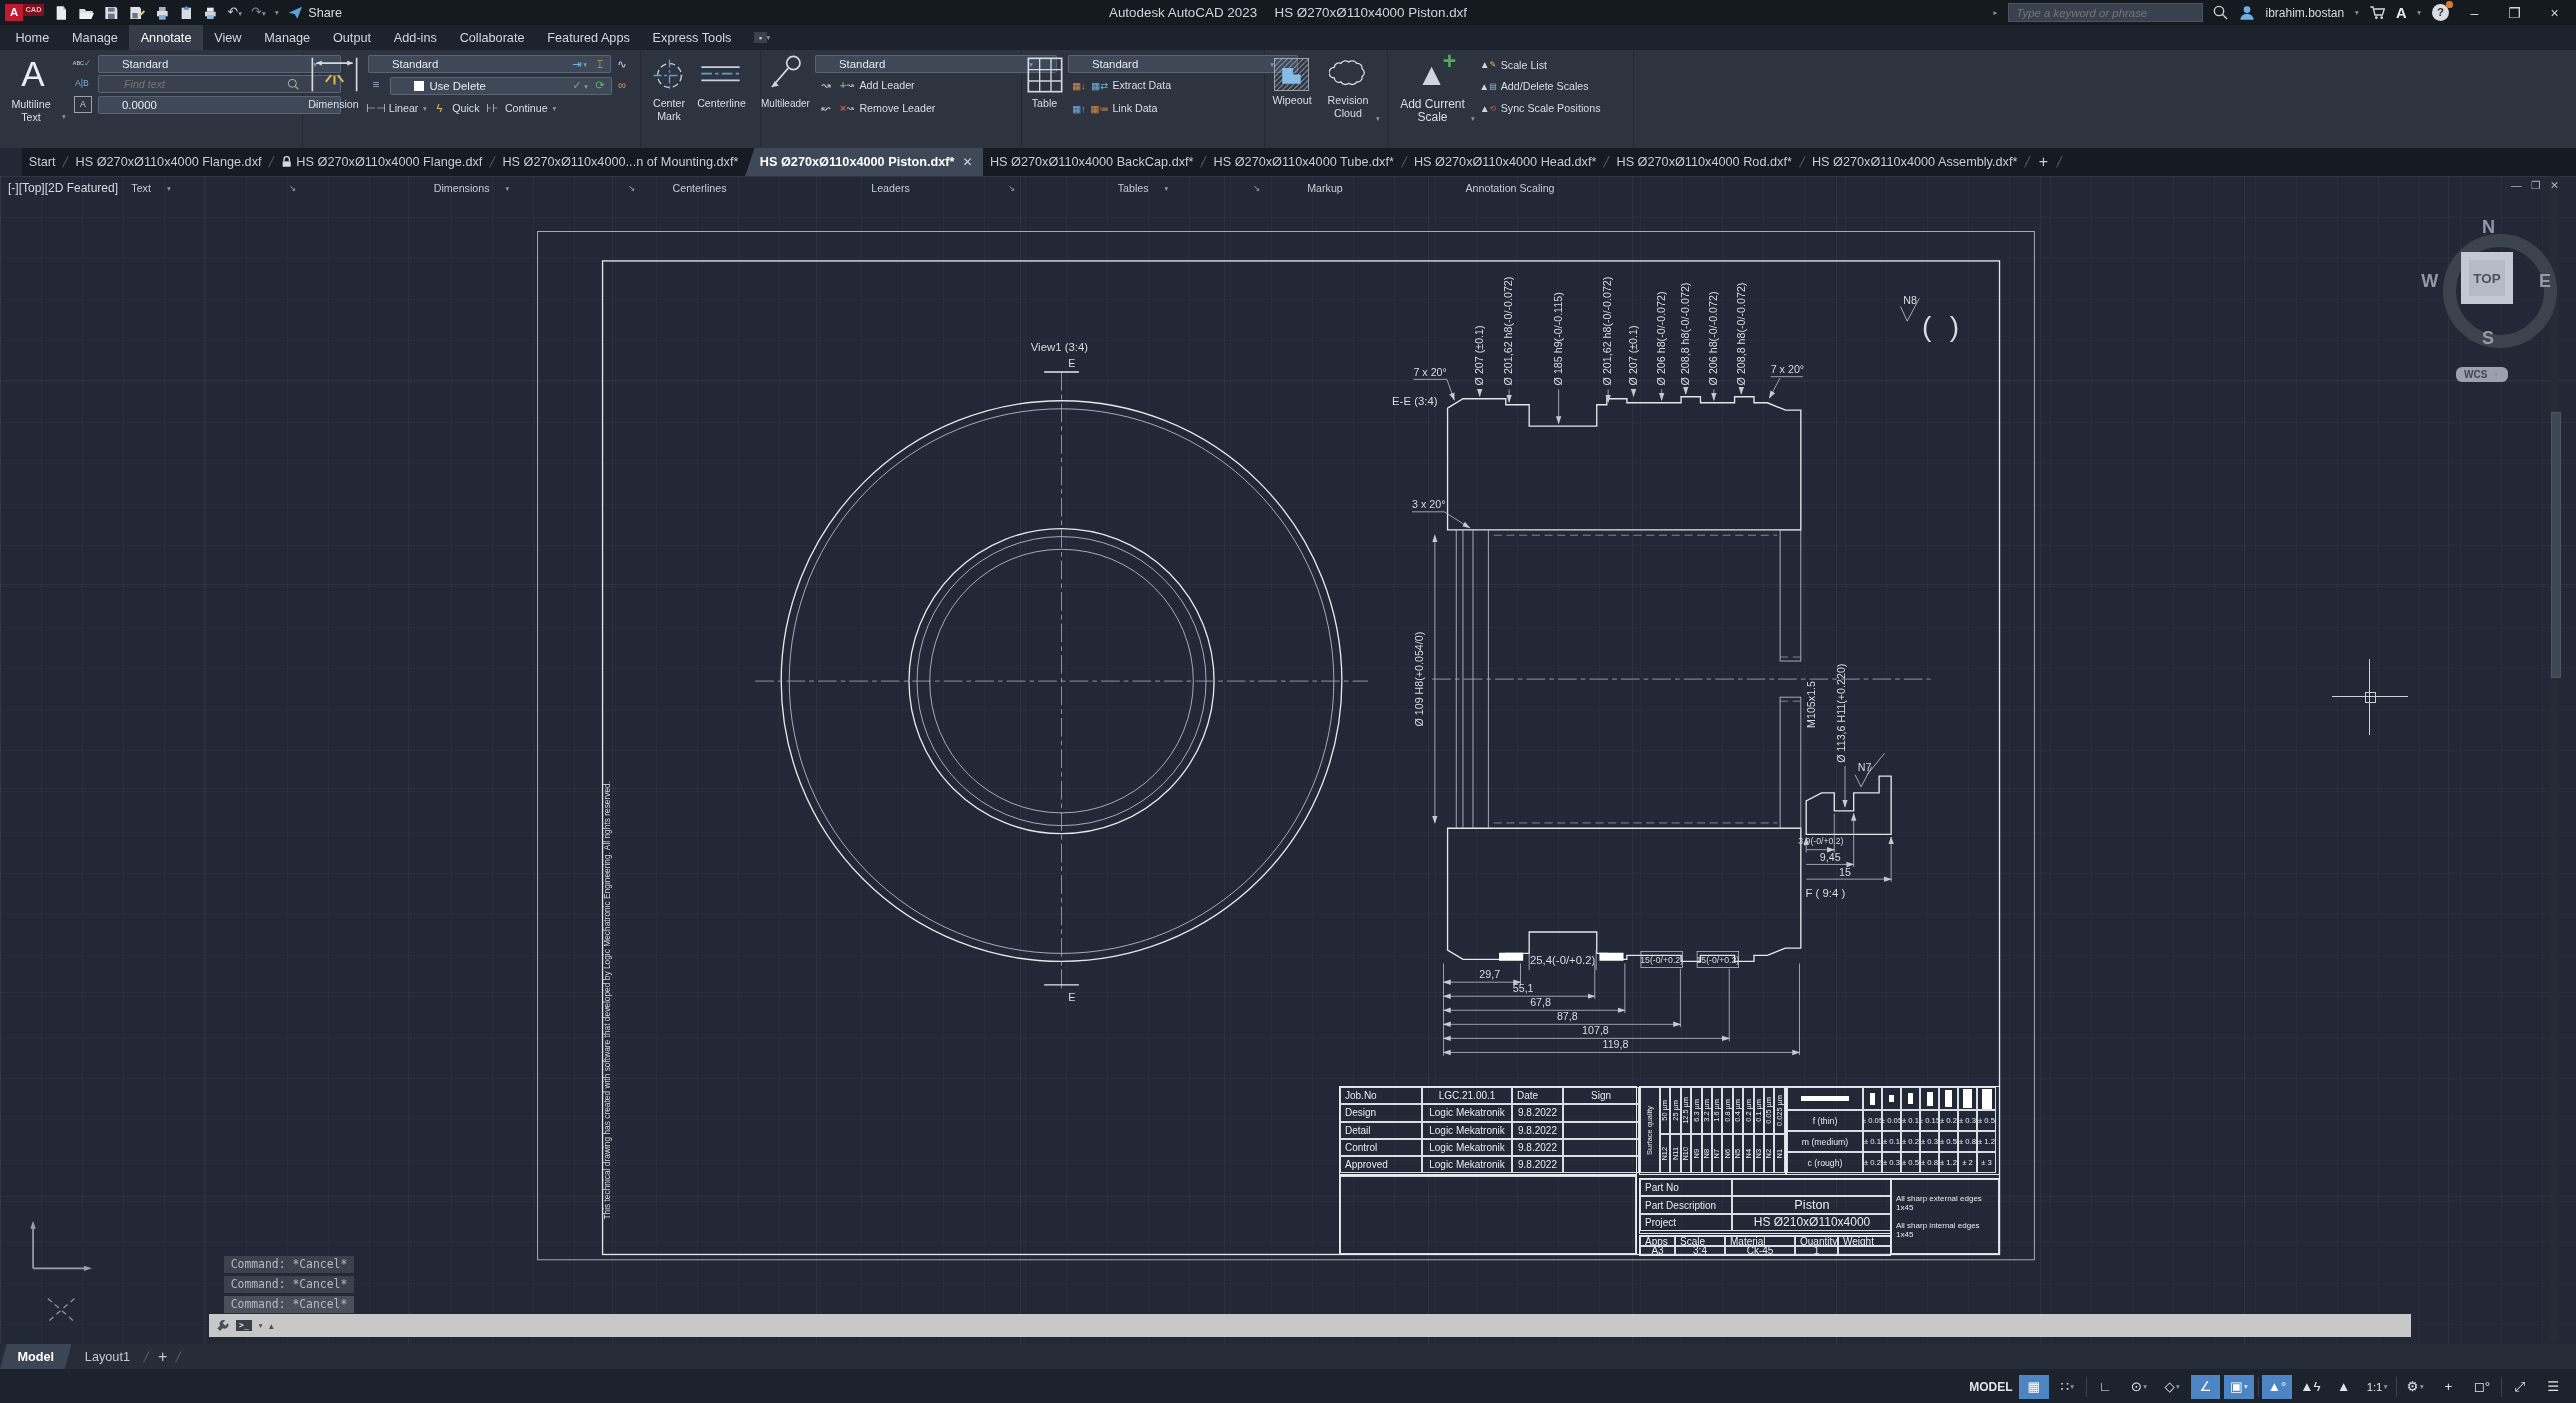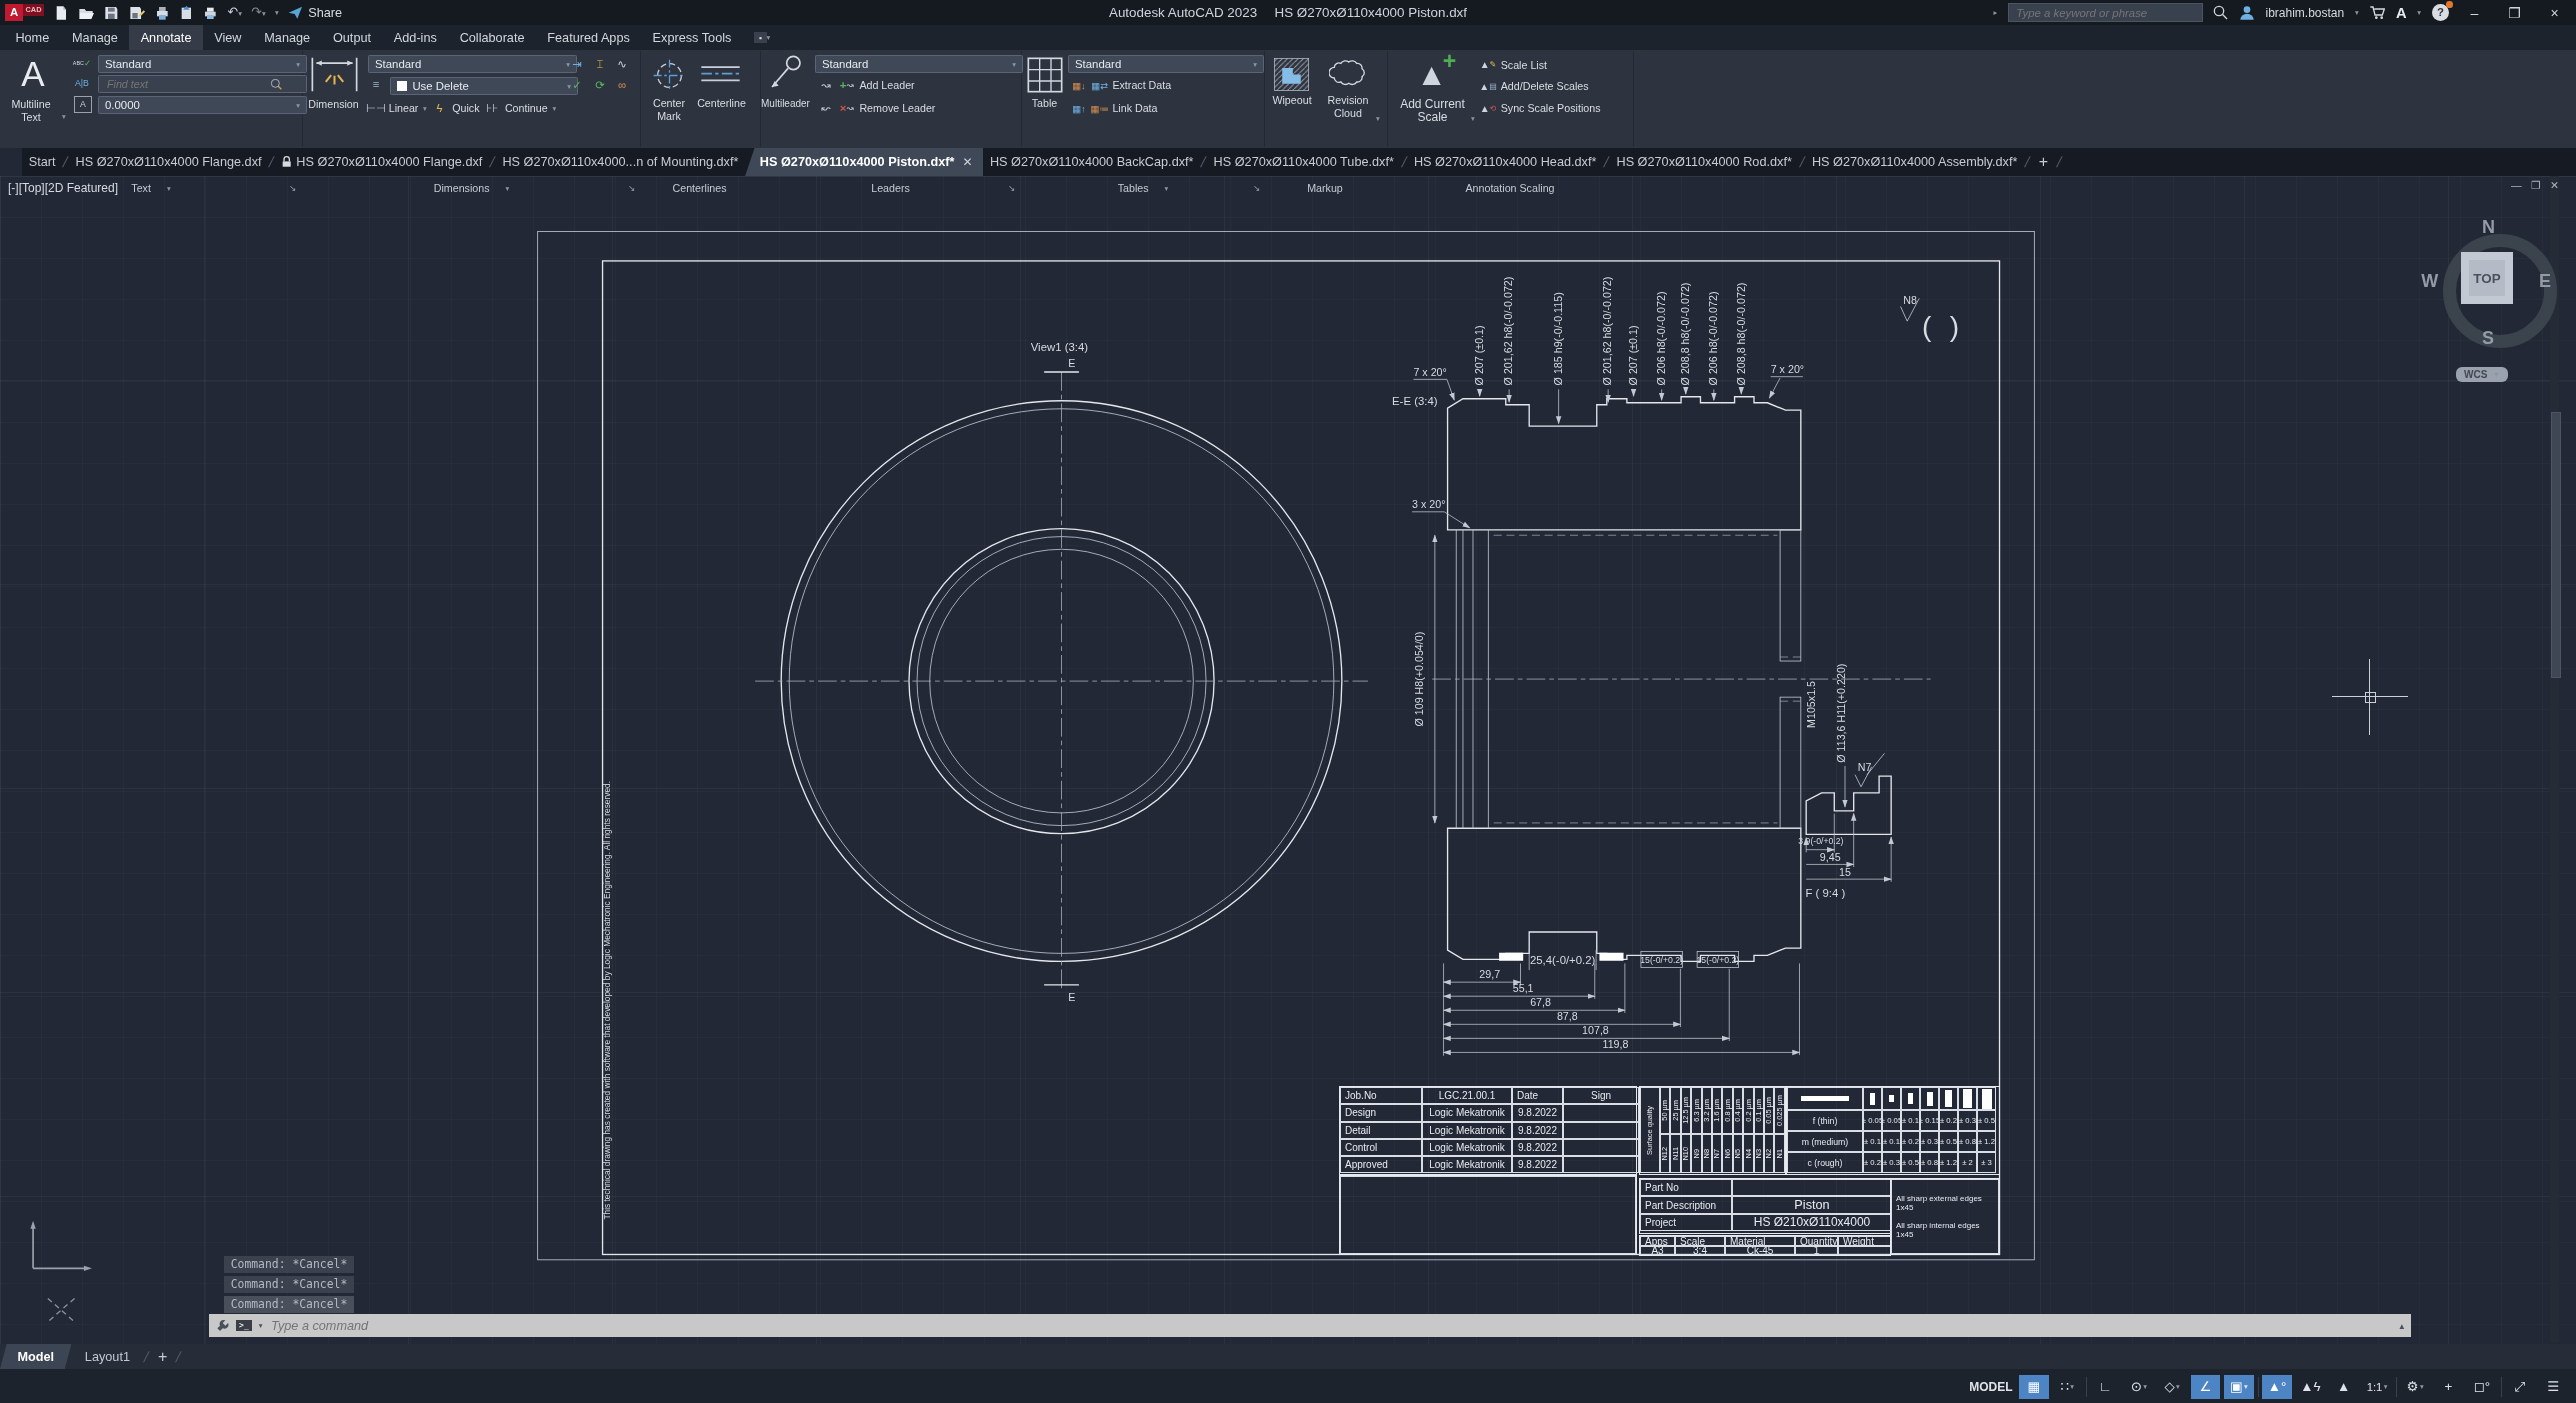--- a/index.html
+++ b/index.html
@@ -30,21 +30,21 @@
   .tsearch{display:flex;align-items:center;background:#3a414e;border:0.7px solid #4b5462;height:16.7px;width:182px;padding:0 5.4px;}
   .tsearch input{background:transparent;border:0;outline:0;color:#aab2bd;font-style:italic;font-size:11.4px;width:100%;font-family:"Liberation Sans",sans-serif;}
   .winbtn{color:#cfd5dc;font-size:14px;width:29.4px;text-align:center;}
   
   .rtab{color:#d2d7de;font-size:12.7px;padding:0 11.4px;height:25px;display:flex;align-items:center;}
   .rtab.active{background:#353c48;color:#fff;}
   
   .psep{position:absolute;top:1.3px;width:1.3px;height:96px;background:#232831;}
   .ptitle{position:absolute;top:131px;height:14.7px;font-size:10.7px;color:#c6ccd4;display:flex;align-items:center;justify-content:center;gap:16px;}
   .pexp{position:absolute;top:133px;font-size:8.7px;color:#9aa2ad;}
-  .sel{position:absolute;background:#3f4856;border:0.7px solid #5b6474;color:#e8ebf0;font-size:11.4px;display:flex;align-items:center;padding:0 6px;height:16px;border-radius:1.3px;}
+  .sel{position:absolute;background:#3f4856;border:0.7px solid #5b6474;color:#e8ebf0;font-size:11.4px;display:flex;align-items:center;padding:0 23px;height:16px;border-radius:1.3px;}
   .sel .grow{flex:1;overflow:hidden;white-space:nowrap;}
   .rlbl{position:absolute;color:#d9dde3;font-size:10.7px;text-align:center;line-height:12.7px;}
   .rrow{position:absolute;display:flex;align-items:center;gap:4.7px;color:#d9dde3;font-size:10.7px;}
   .mini{width:16px;height:14.7px;display:flex;align-items:center;justify-content:center;font-size:11.4px;color:#c9cfd8;}
   
   .ftab{display:flex;align-items:center;padding:0 6.7px;white-space:nowrap;}
   .fsep{color:#525b68;align-self:center;font-size:14.7px;transform:skewX(-14deg);padding:0 1.3px;}
   .ftab.active{background:#3e4857;color:#fff;font-weight:bold;clip-path:polygon(9.4px 0,100% 0,calc(100% - 0px) 100%,0 100%);padding:0 10.7px 0 14.7px;gap:8px;}
   .fclose{font-weight:normal;color:#cdd3db;font-size:12px;}
   .fplus{color:#c6ccd4;font-size:16px;padding:0 8px;align-self:center;}
@@ -781,21 +781,20 @@
 
   <div class="chip" style="top:1256px">Command: *Cancel*</div>
   <div class="chip" style="top:1276px">Command: *Cancel*</div>
   <div class="chip" style="top:1296px;background:rgba(76,82,94,.95)">Command: *Cancel*</div>
   <div id="cmdbar" class="abs">
     <svg width="13.4" height="13.4" viewBox="0 0 20 20">
         <path d="M14,2 a6,6 0 0 0 -8,8 L2,14 l4,4 l4,-4 a6,6 0 0 0 8,-8 l-4,4 l-4,-4 z" fill="#4a505a"></path>
       </svg>
     <span class="prompt">&gt;_</span>
     <span class="caret" style="color:#4a505a">▾</span>
-    <input placeholder="Type a command" style="">
     <span style="color:#4a505a;font-size:9.4px">▴</span>
   </div>
 
   <div id="modelbar" class="abs">
     <span class="mtab active">Model</span>
     <span class="mtab">Layout1</span>
     <span class="fsep">/</span>
     <span class="fplus">+</span>
     <span class="fsep">/</span>
   </div>

